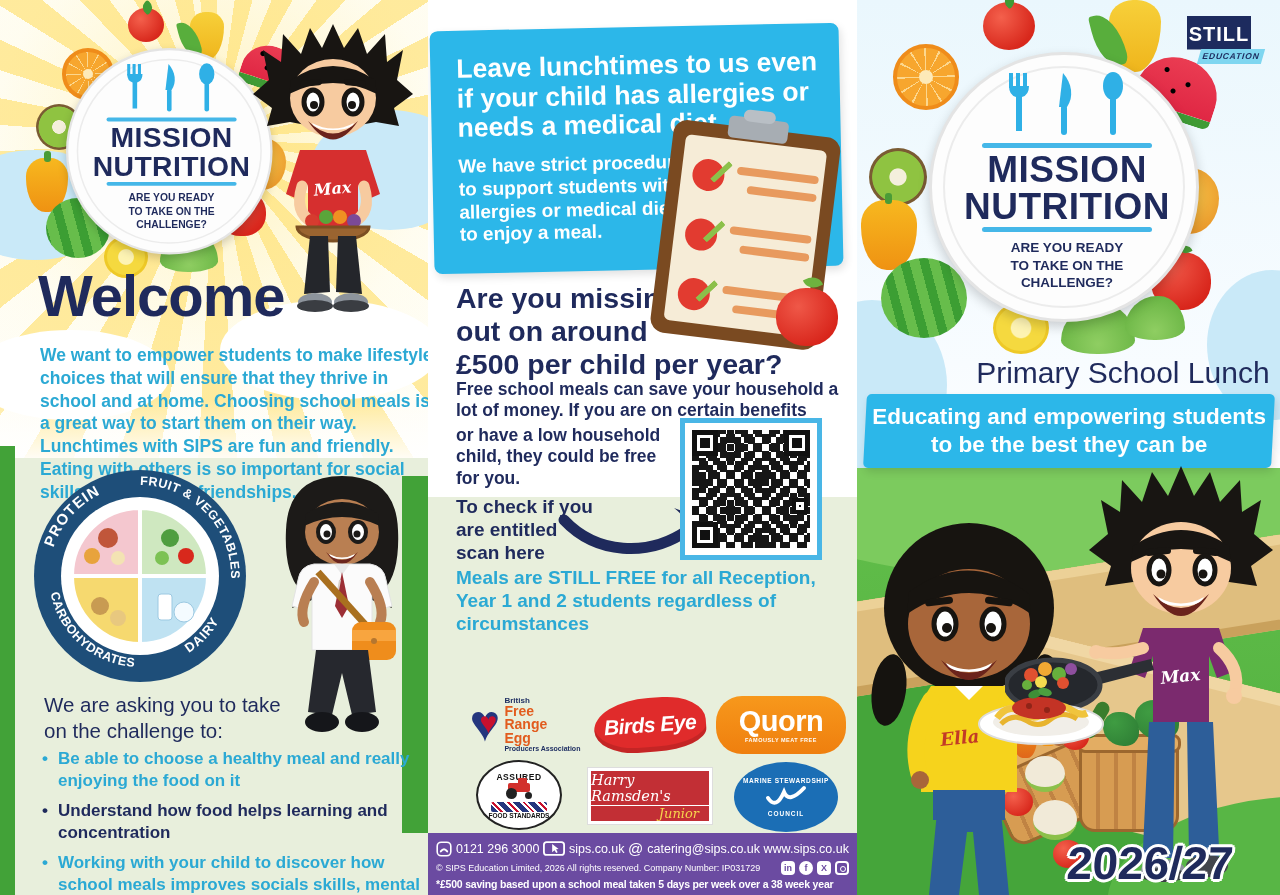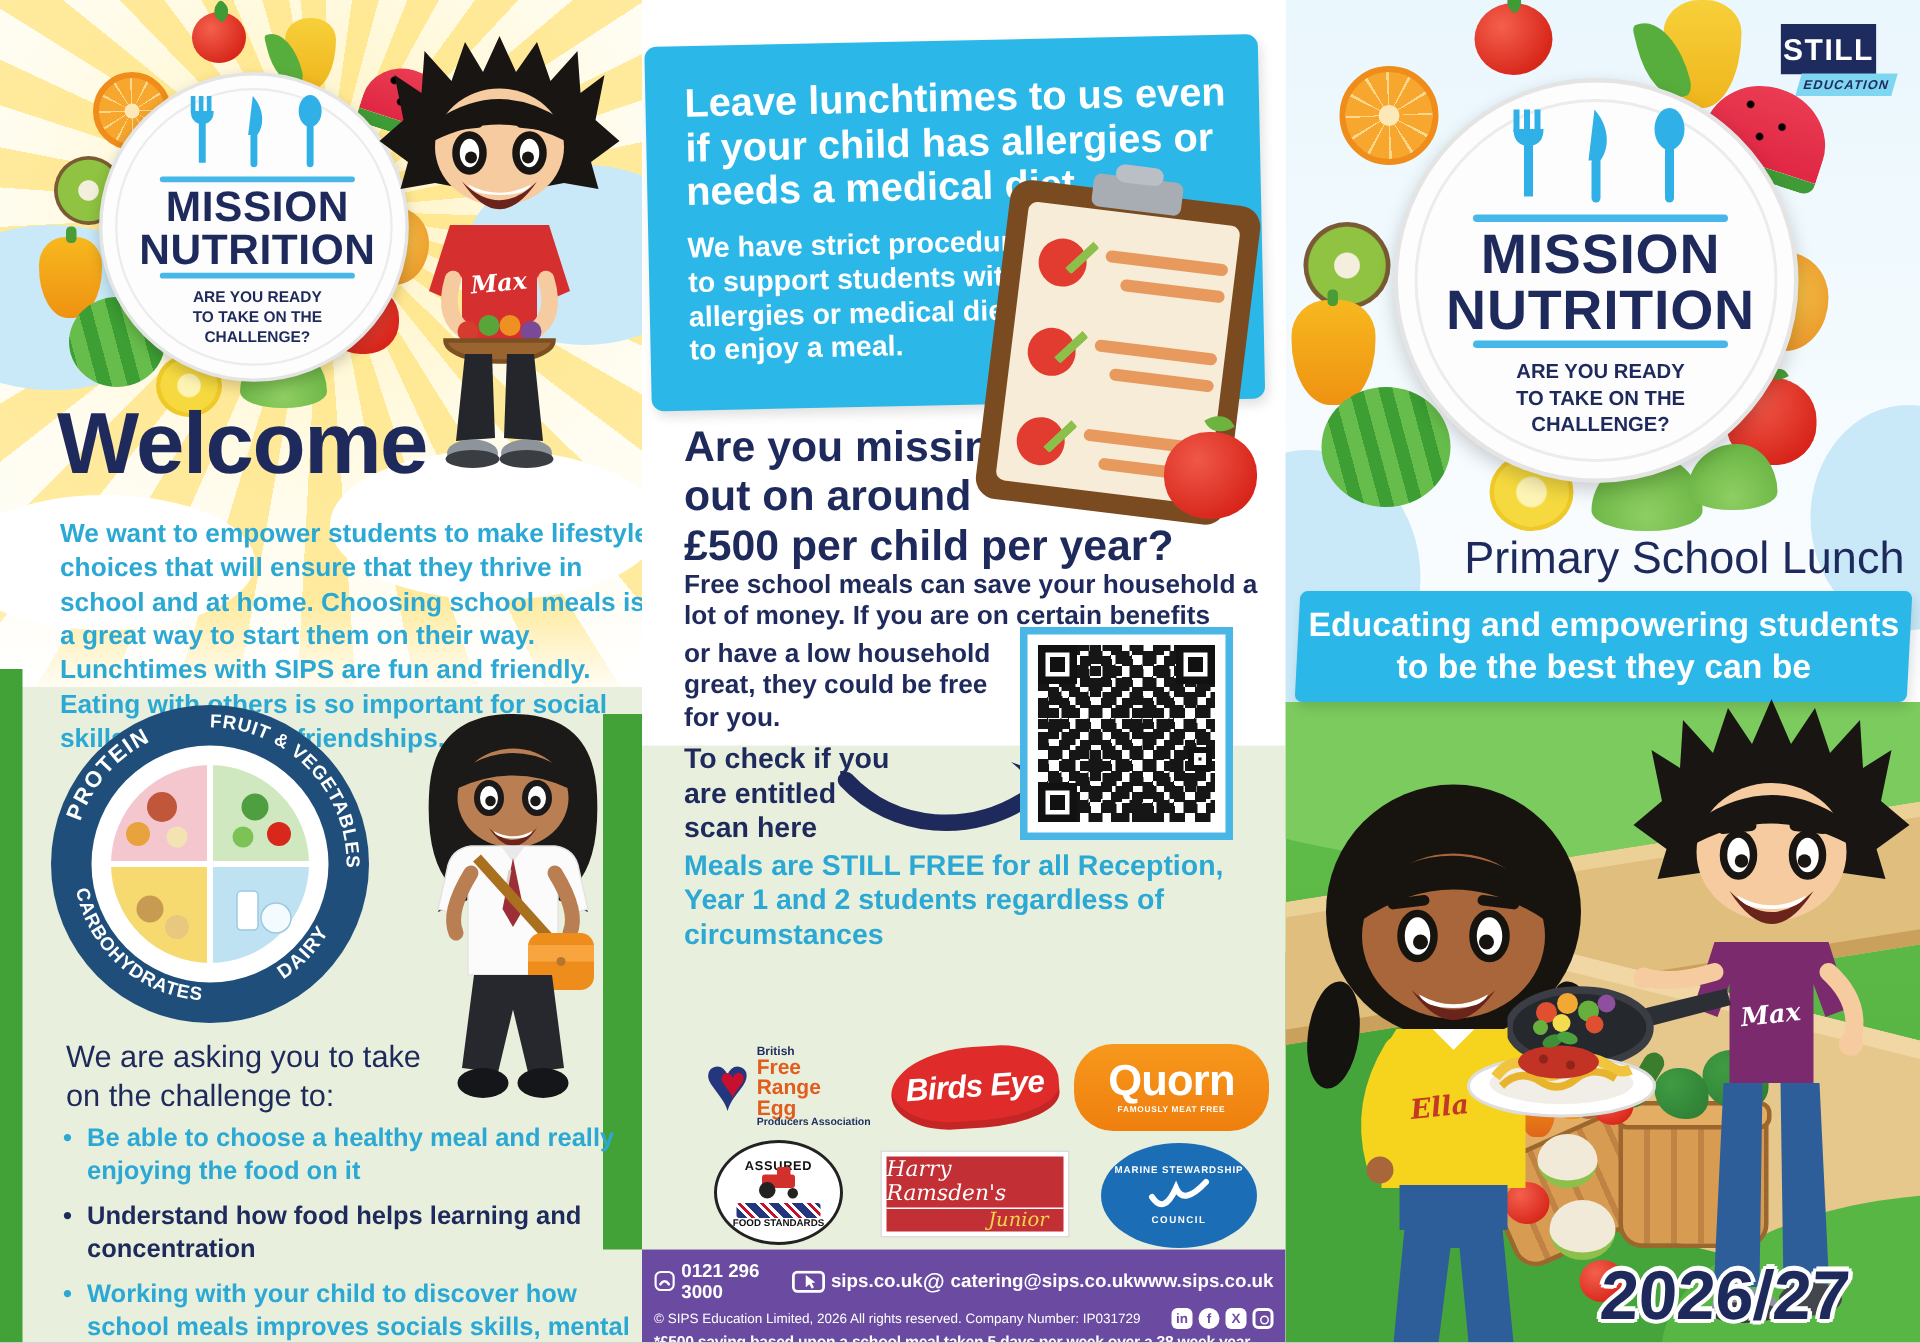--- a/index.html
+++ b/index.html
@@ -153,21 +153,21 @@
   #lg-as .a2{font-size:6.5px;font-weight:bold;color:#111}
   #lg-hr{left:130px;top:78px;width:124px;height:56px;background:#c22f35;border:3px solid #fff;outline:1px solid #ddd;flex-direction:column}
   #lg-hr .hn{color:#fff;font-family:"DejaVu Serif",serif;font-style:italic;font-size:14.5px;border-bottom:1px solid #fff;padding-bottom:1px}
   #lg-hr .hj{color:#f6d44c;font-family:"DejaVu Serif",serif;font-style:italic;font-size:13px;align-self:flex-end;margin-right:10px}
   #lg-ms{left:276px;top:72px;width:104px;height:70px;background:#1b6eb5;border-radius:50%;flex-direction:column}
   #lg-ms .m1{color:#fff;font-size:6.5px;font-weight:bold;letter-spacing:.6px}
   #lg-ms .m2{color:#fff;font-size:6.5px;font-weight:bold;letter-spacing:1px}
 
   
   #footer{left:0;top:833px;width:429px;height:62px;background:var(--purple);color:#fff;padding:7px 8px 0 8px;z-index:6}
-  .f-row1{display:flex;align-items:center;justify-content:flex-end;font-size:12.5px;font-weight:bold}
+  .f-row1{display:flex;align-items:center;justify-content:space-between;font-size:12.5px;font-weight:normal}
   .f-seg{display:flex;align-items:center;gap:4px}
   .f-row2{display:flex;align-items:center;justify-content:space-between;margin-top:4px;font-size:9px}
   .socials{display:flex;gap:4px}
   .soc{width:14px;height:14px;border-radius:4px;background:#fff;color:var(--purple);font-size:9px;font-weight:bold;
     display:flex;align-items:center;justify-content:center;line-height:1}
   .soc-f{border-radius:50%}
   .soc-ig{background:transparent;border:2px solid #fff;position:relative}
   .soc-ig::after{content:"";position:absolute;left:3px;top:3px;width:4px;height:4px;border:1.5px solid #fff;border-radius:50%}
   .f-row3{margin-top:3px;font-size:10.5px;font-weight:bold;letter-spacing:-.2px}
 
@@ -391,21 +391,21 @@
           <span class="clip-l1"></span>
           <span class="clip-l2"></span>
         </div>
     </div>
     <div class="abs clip-apple"></div>
 
     <div class="abs" id="missing-h">Are you missing
 out on around
 £500 per child per year?</div>
     <p class="abs" id="fsm1">Free school meals can save your household a lot of money. If you are on certain benefits</p>
-    <p class="abs" id="fsm2">or have a low household great, they could be free for you.</p>
+    <p class="abs" id="fsm2">or have a low household child, they could be free for you.</p>
     <div class="abs" id="scan-t">To check if you
 are entitled
 scan here</div>
 
     <svg class="abs" id="scan-arrow" width="160" height="72" viewBox="0 0 160 72">
       <path d="M8,20 C40,54 92,58 132,30" fill="none" stroke="#1f2a5c" stroke-width="11" stroke-linecap="round"></path>
       <path d="M118,8 L156,22 L126,46 C134,34 134,20 118,8 Z" fill="#1f2a5c"></path>
     </svg>
 
     <div class="abs" id="qr">

